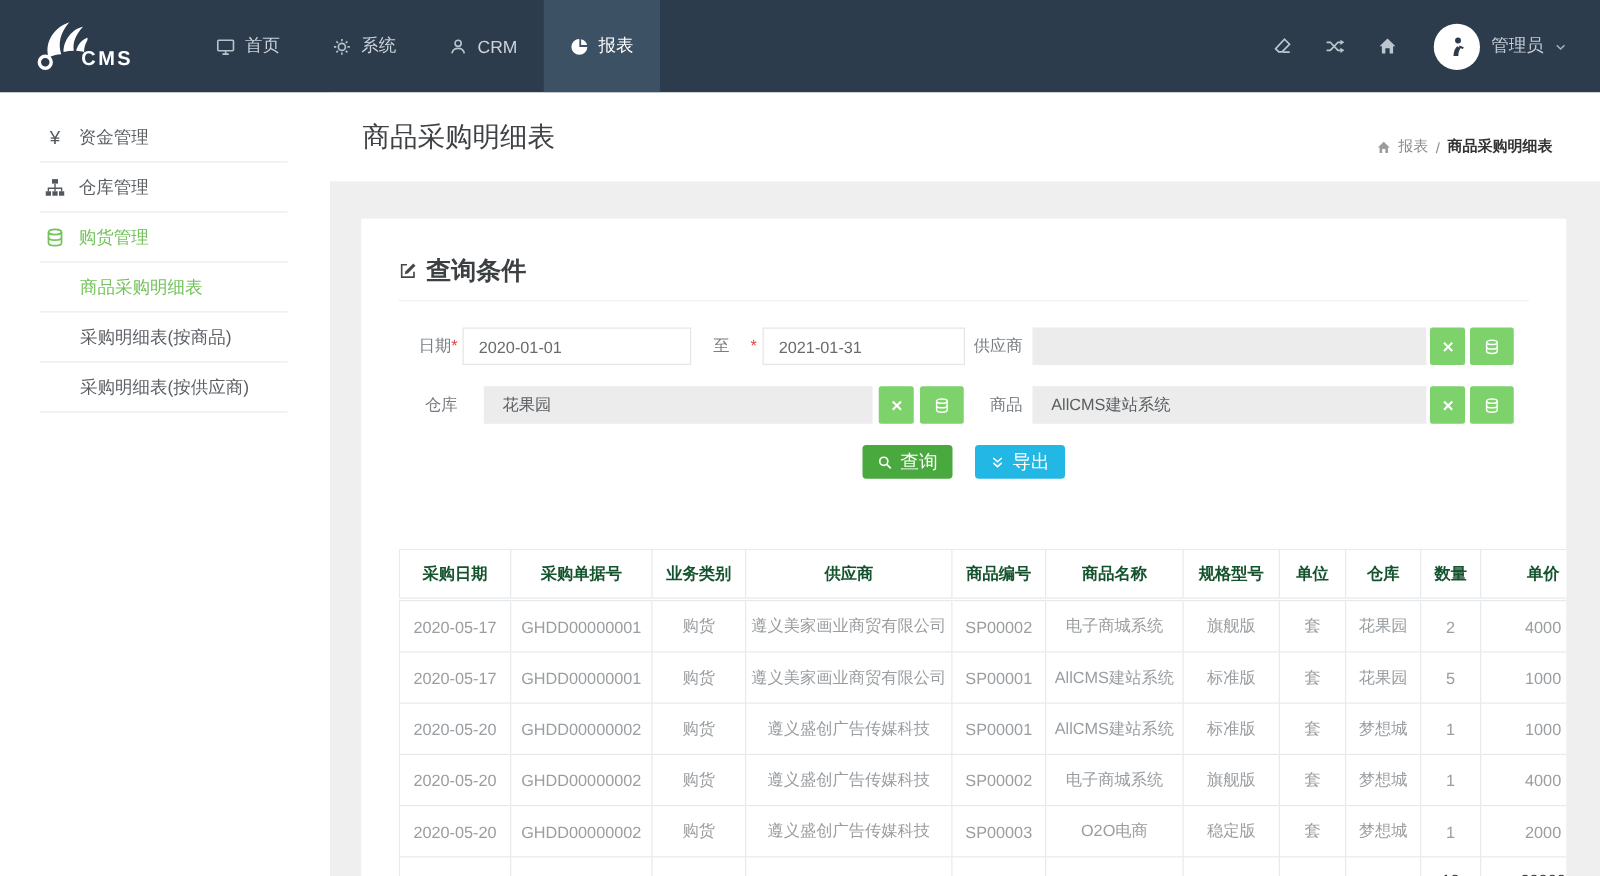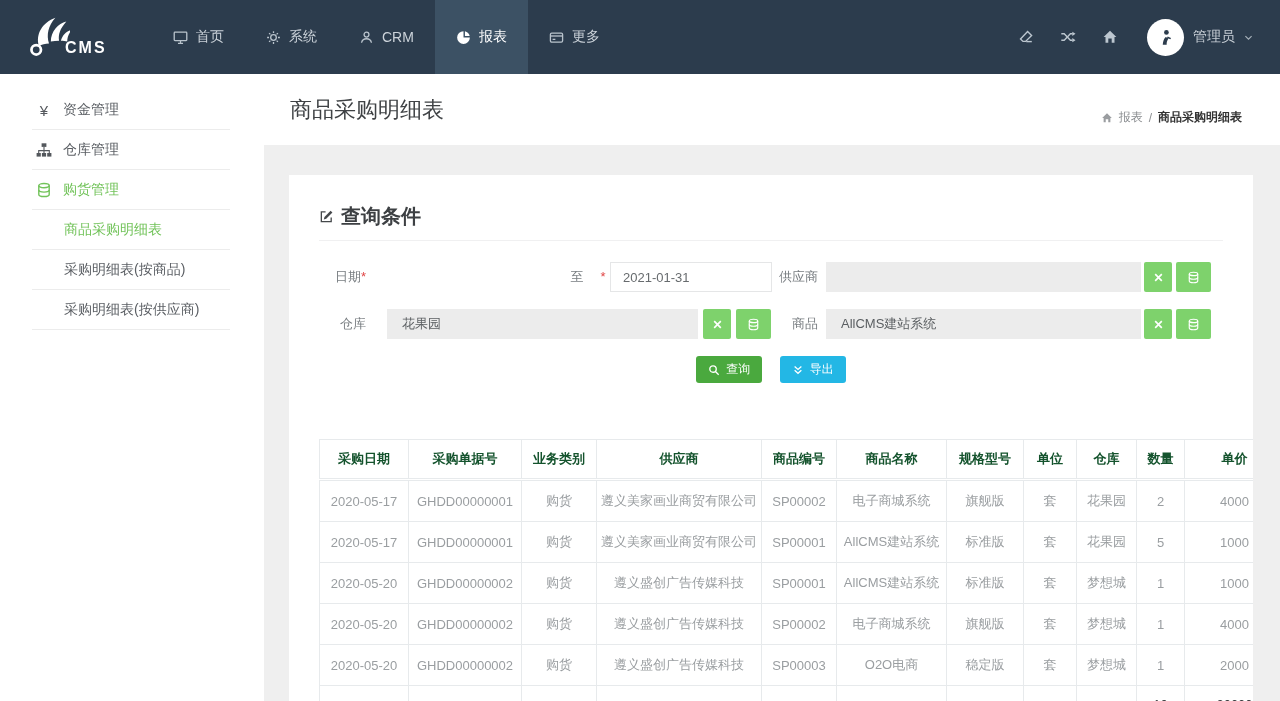--- a/index.html
+++ b/index.html
@@ -113,21 +113,21 @@
     border: none; border-radius: 2px; background: #7ed26c; color: #fff;
     display: flex; align-items: center; justify-content: center; cursor: pointer;
   }
   .mini-btn .ic { width: 11px; height: 11px; }
   .mini-btn.db .ic { width: 13px; height: 13px; }
 
   .btn-row { margin-top: 17px; text-align: center; }
   .btn {
     display: inline-flex; align-items: center; gap: 6px; height: 27px;
     padding: 0 12px; border: none; border-radius: 3px; color: #fff;
-    font-size: 12px; cursor: pointer; vertical-align: middle; font-family: inherit;
+    font-size: 15px; cursor: pointer; vertical-align: middle; font-family: inherit;
   }
   .btn .ic { width: 12px; height: 12px; }
   .btn-search { background: #4aa93e; }
   .btn-export { background: #23b7e5; margin-left: 14px; }
 
   
   .table-wrap { margin-top: 56px; margin-right: -30px; overflow: hidden; }
   table { border-collapse: collapse; table-layout: fixed; width: 965px; }
   th {
     border: 1px solid #e7eaec; border-bottom: 3px double #e7eaec;
@@ -189,30 +189,20 @@
         <span>CRM</span>
       </div>
       <div class="nav-item active">
         <span class="ic">
           <svg viewBox="0 0 16 16">
             <path d="M8 8V1.2A6.8 6.8 0 1 0 14.8 8z" fill="currentColor"></path>
             <path d="M9.5 6.5V1.4a6.8 6.8 0 0 1 5.1 5.1z" fill="currentColor"></path>
           </svg>
         </span>
         <span>报表</span>
-      </div>
-      <div class="nav-item">
-        <span class="ic">
-          <svg viewBox="0 0 16 16">
-            <rect x="1.5" y="3.3" width="13" height="9.6" rx="1.4" fill="none" stroke="currentColor" stroke-width="1.4"></rect>
-            <path d="M1.5 6.4h13" stroke="currentColor" stroke-width="1.4"></path>
-            <path d="M3.8 10h3" stroke="currentColor" stroke-width="1.4"></path>
-          </svg>
-        </span>
-        <span>更多</span>
       </div>
     </div>
 
   <div class="top-right">
     <div style="display:flex;">
         <div class="quick-btn">
           <span class="ic">
             <svg viewBox="0 0 16 16">
               <path d="M9.6 2.4l4 4-6 6H5L2.5 9.9l7.1-7.5z" fill="none" stroke="currentColor" stroke-width="1.4"></path>
               <path d="M8.3 12.6h5.5" stroke="currentColor" stroke-width="1.4"></path>
@@ -319,20 +309,21 @@
             <path d="M13 9v4.5H2.5V3H7" fill="none" stroke="currentColor" stroke-width="1.4"></path>
             <path d="M12.4 1.9l1.9 1.9-6.6 6.6-2.6.7.7-2.6z" fill="currentColor"></path>
           </svg>
         </span>
         <span>查询条件</span>
       </div>
 
       <div class="qform">
 
         <div class="f-lbl" style="left:0; top:0; width:47px;"><span>日期</span><span class="star">*</span></div>
+        <div style="left:51px; top:0; width:183px;"><input class="txt-input" value="2020-01-01" style=""></div>
         <div class="f-lbl" style="left:246px; top:0; width:24px; text-align:center;">至</div>
         <div class="f-lbl star" style="left:278px; top:0; width:12px; text-align:center;">*</div>
         <div style="left:291px; top:0; width:162px;"><input class="txt-input" value="2021-01-31" style=""></div>
         <div class="f-lbl" style="left:444px; top:0; width:55px;">供应商</div>
         <div style="left:507px; top:0; width:315px;"><input class="ro-input" readonly="" value="" style=""></div>
         <button class="mini-btn" style="left:825px; top:0; width:28px;">
           <span class="ic">
               <svg viewBox="0 0 16 16">
                 <path d="M3.2 3.2l9.6 9.6M12.8 3.2l-9.6 9.6" stroke="currentColor" stroke-width="2.4"></path>
               </svg>

